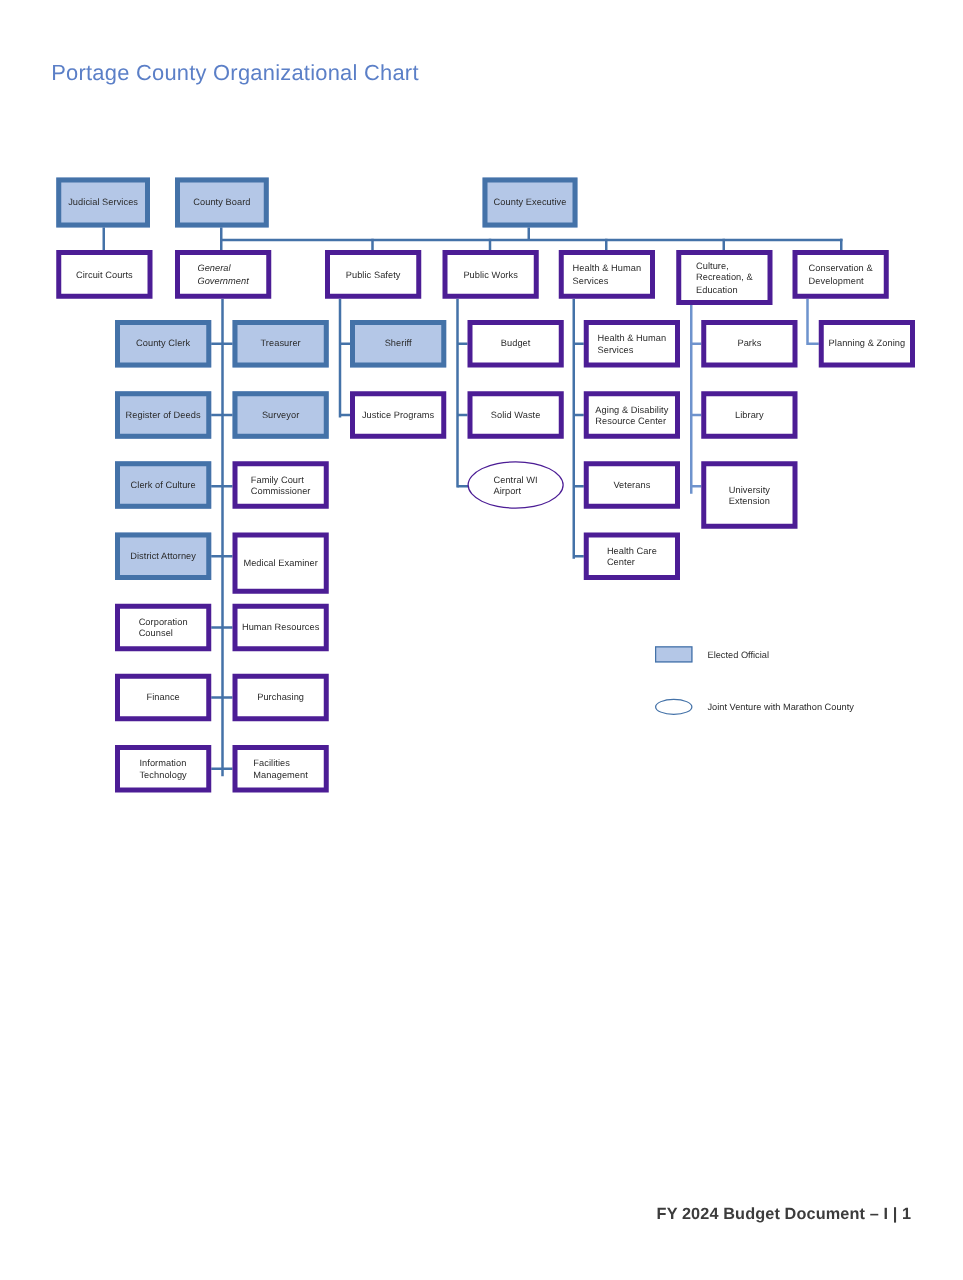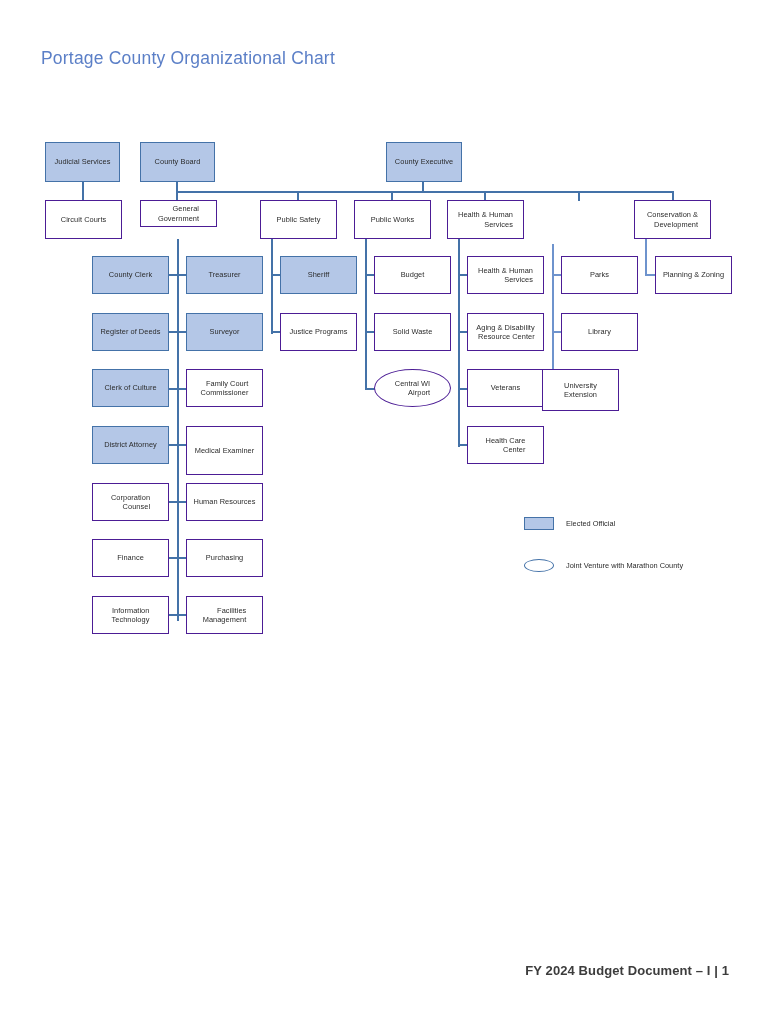--- a/index.html
+++ b/index.html
@@ -41,26 +41,26 @@
     position: absolute;
     left: 0; top: 0;
     width: 770px;
     height: 700px;
   }
 
   
   .node {
     position: absolute;
     box-sizing: border-box;
-    border: 1px solid #4c1d95;
+    border: 4px solid #4c1d95;
     background: #ffffff;
     display: flex;
     align-items: center;
     justify-content: center;
-    text-align: right;
+    text-align: left;
     font-size: 7.4px;
     line-height: 1.25;
     color: #2b2b2b;
     padding: 1px 3px;
     letter-spacing: 0.05px;
     z-index: 5;
   }
   .node.elected {
     background: #B4C7E7;
     border-color: #4472A8;
@@ -203,34 +203,39 @@
     <div class="node elected" style="left:140px; top:142px; width:75px; height:40px;">
       <span class="label">County Board</span>
     </div>
     <div class="node elected" style="left:386px; top:142px; width:76px; height:40px;">
       <span class="label">County Executive</span>
     </div>
 
     <div class="node" style="left:45px; top:200px; width:77px; height:39px;">
       <span class="label">Circuit Courts</span>
     </div>
-    <div class="node" style="left:140px; top:200px; width:77px; height:27px;">
+    <div class="node" style="left:140px; top:200px; width:77px; height:39px;font-style:italic;">
       <span class="label">General
 Government</span>
     </div>
     <div class="node" style="left:260px; top:200px; width:77px; height:39px;">
       <span class="label">Public Safety</span>
     </div>
     <div class="node" style="left:354px; top:200px; width:77px; height:39px;">
       <span class="label">Public Works</span>
     </div>
     <div class="node" style="left:447px; top:200px; width:77px; height:39px;">
       <span class="label">Health &amp; Human
 Services</span>
     </div>
+    <div class="node" style="left:541px; top:200px; width:77px; height:44px;">
+      <span class="label">Culture,
+Recreation, &amp;
+Education</span>
+    </div>
     <div class="node" style="left:634px; top:200px; width:77px; height:39px;">
       <span class="label">Conservation &amp;
 Development</span>
     </div>
 
     <div class="node elected" style="left:92px; top:256px; width:77px; height:38px;">
       <span class="label">County Clerk</span>
     </div>
     <div class="node elected" style="left:92px; top:313px; width:77px; height:38px;">
       <span class="label">Register of Deeds</span>
@@ -310,21 +315,21 @@
       <span class="label">Health Care
 Center</span>
     </div>
 
     <div class="node" style="left:561px; top:256px; width:77px; height:38px;">
       <span class="label">Parks</span>
     </div>
     <div class="node" style="left:561px; top:313px; width:77px; height:38px;">
       <span class="label">Library</span>
     </div>
-    <div class="node" style="left:542px; top:369px; width:77px; height:42px;">
+    <div class="node" style="left:561px; top:369px; width:77px; height:54px;">
       <span class="label">University
 Extension</span>
     </div>
 
     <div class="node" style="left:655px; top:256px; width:77px; height:38px;">
       <span class="label">Planning &amp; Zoning</span>
     </div>
 
     <div id="legend">
       <div class="legend-row">

